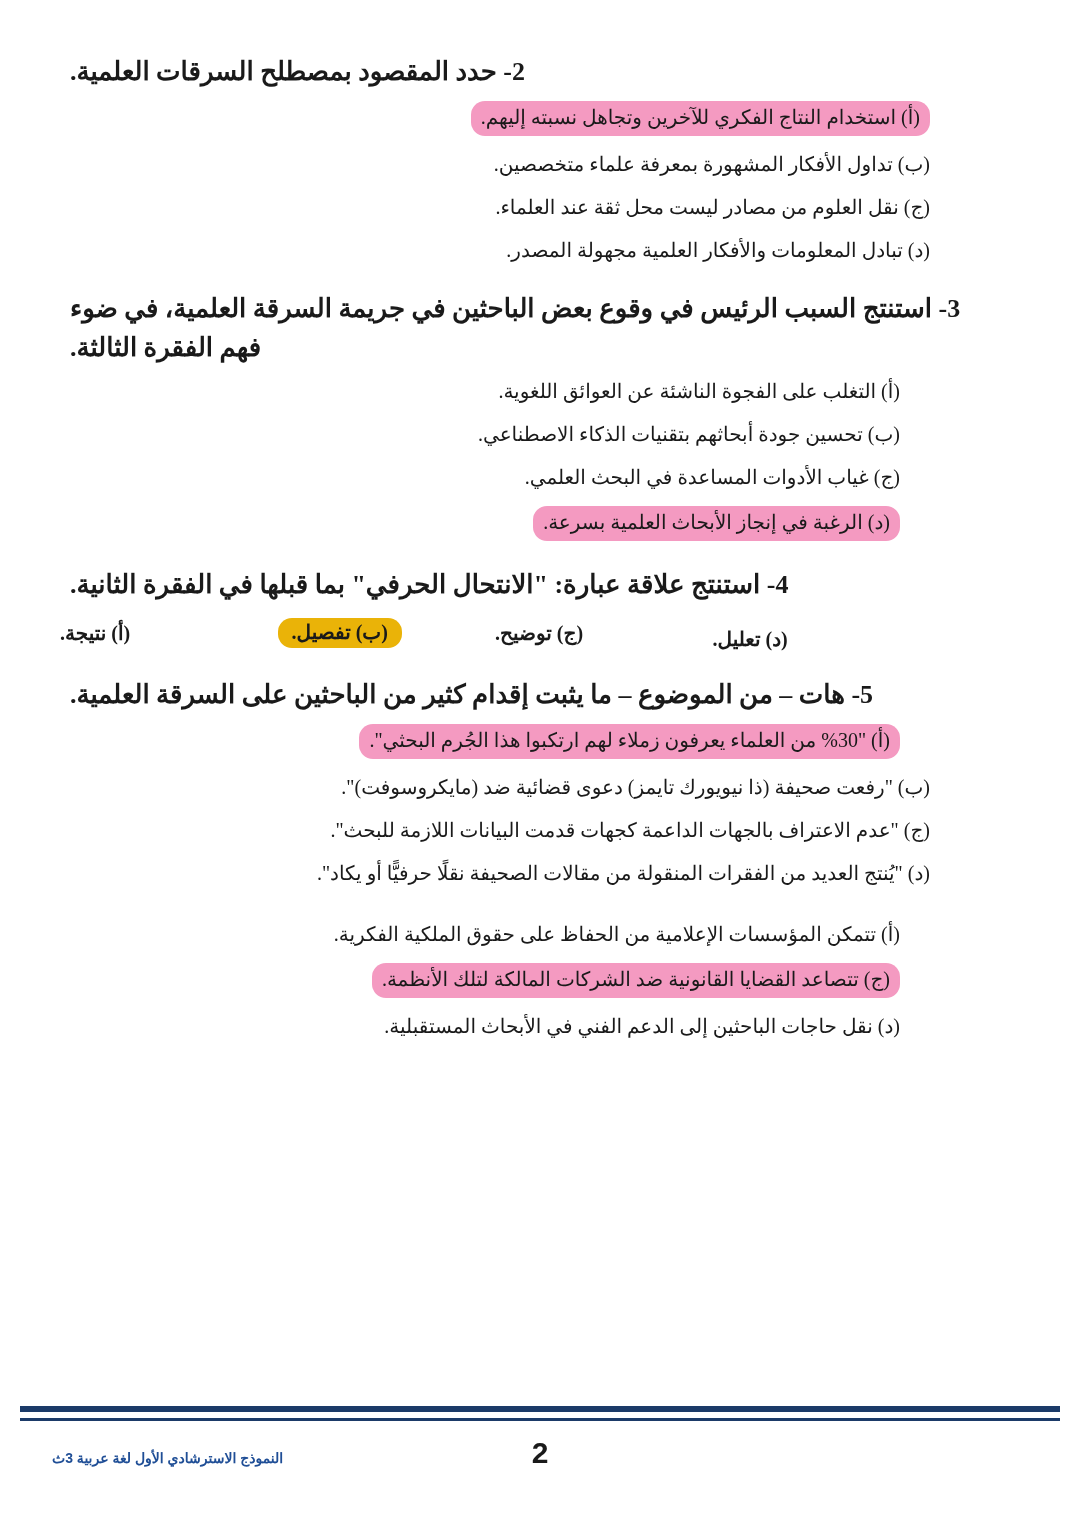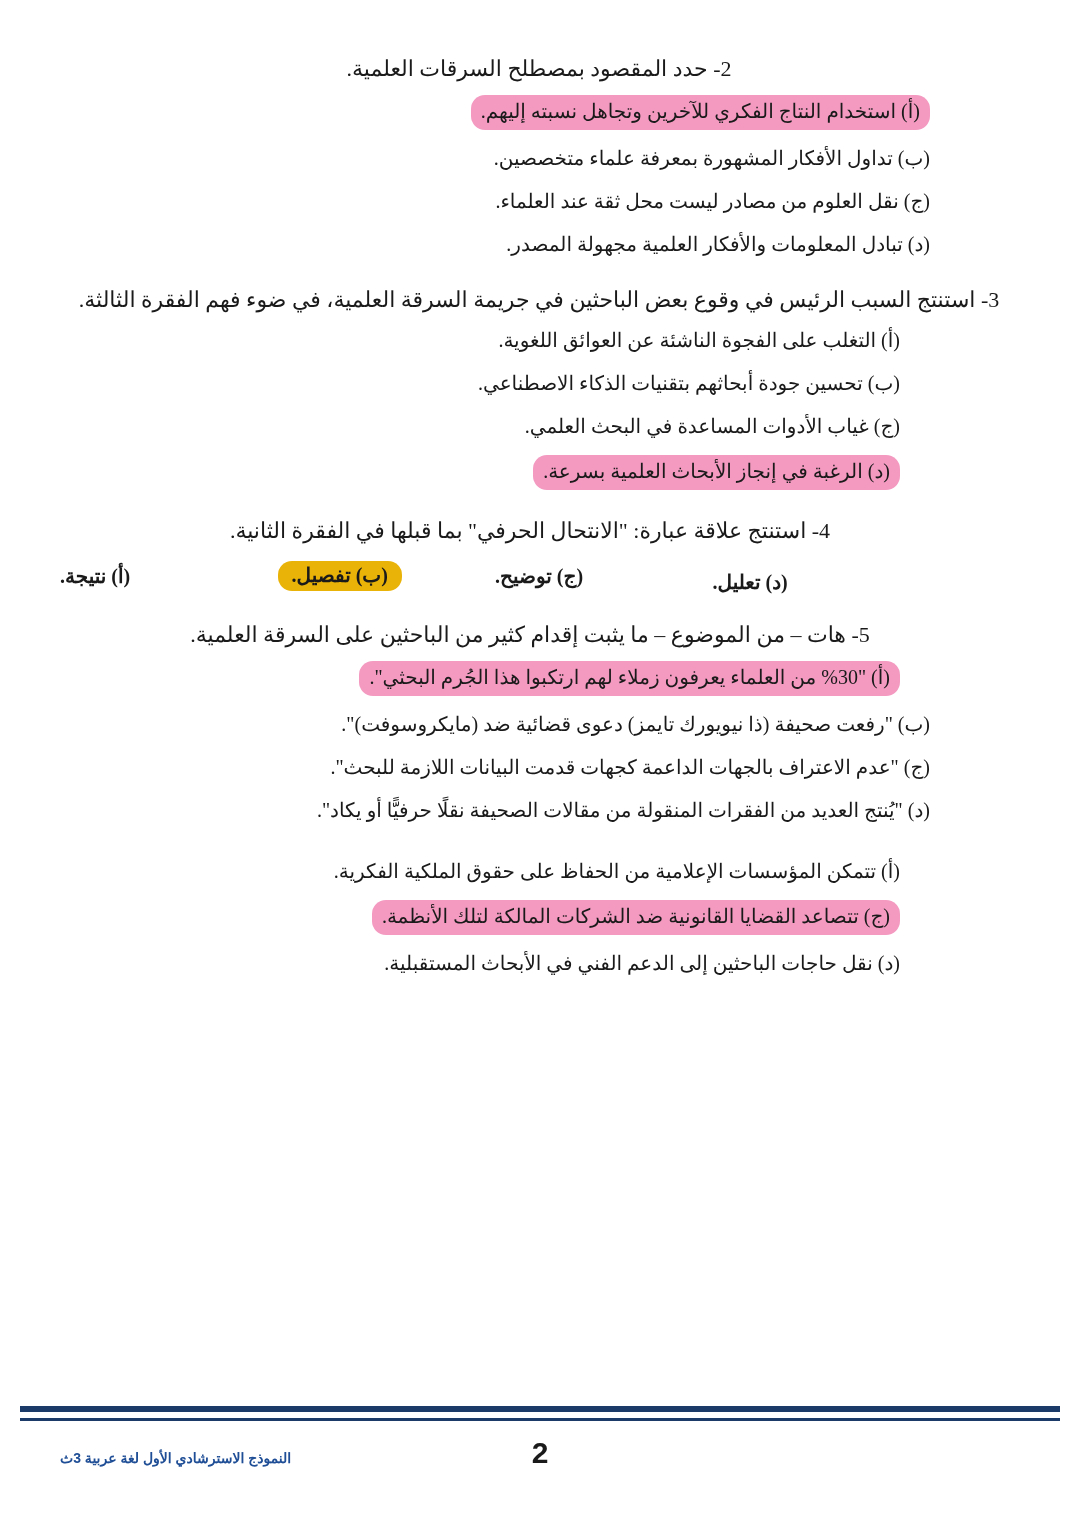--- a/index.html
+++ b/index.html
@@ -18,24 +18,24 @@
   .page {
     position: absolute;
     inset: 0;
     padding: 52px 60px 0 60px;
     box-sizing: border-box;
   }
   .q-block {
     margin-bottom: 4px;
   }
   .q-stem {
-    font-weight: normal;
-    font-size: 22px;
+    font-weight: bold;
+    font-size: 26px;
     line-height: 1.5;
-    text-align: center;
+    text-align: left;
     margin: 0 0 10px 0;
     padding-left: 10px;
   }
   .q-stem.indent-1 { padding-right: 30px; }
   .q-stem.indent-2 { padding-right: 12px; }
 
   .opt {
     font-size: 20px;
     line-height: 1.45;
     text-align: right;
@@ -112,21 +112,21 @@
     right: 0;
     text-align: center;
     font-family: "Liberation Sans", sans-serif;
     font-weight: bold;
     font-size: 30px;
     color: #1a1a1a;
   }
   .footer .brand {
     position: absolute;
     top: 52px;
-    left: 60px;
+    left: 52px;
     font-family: "Liberation Sans", sans-serif;
     font-size: 14px;
     font-weight: bold;
     color: #1f4e96;
     direction: rtl;
   }
 </style>
 </head>
 <body>
 

